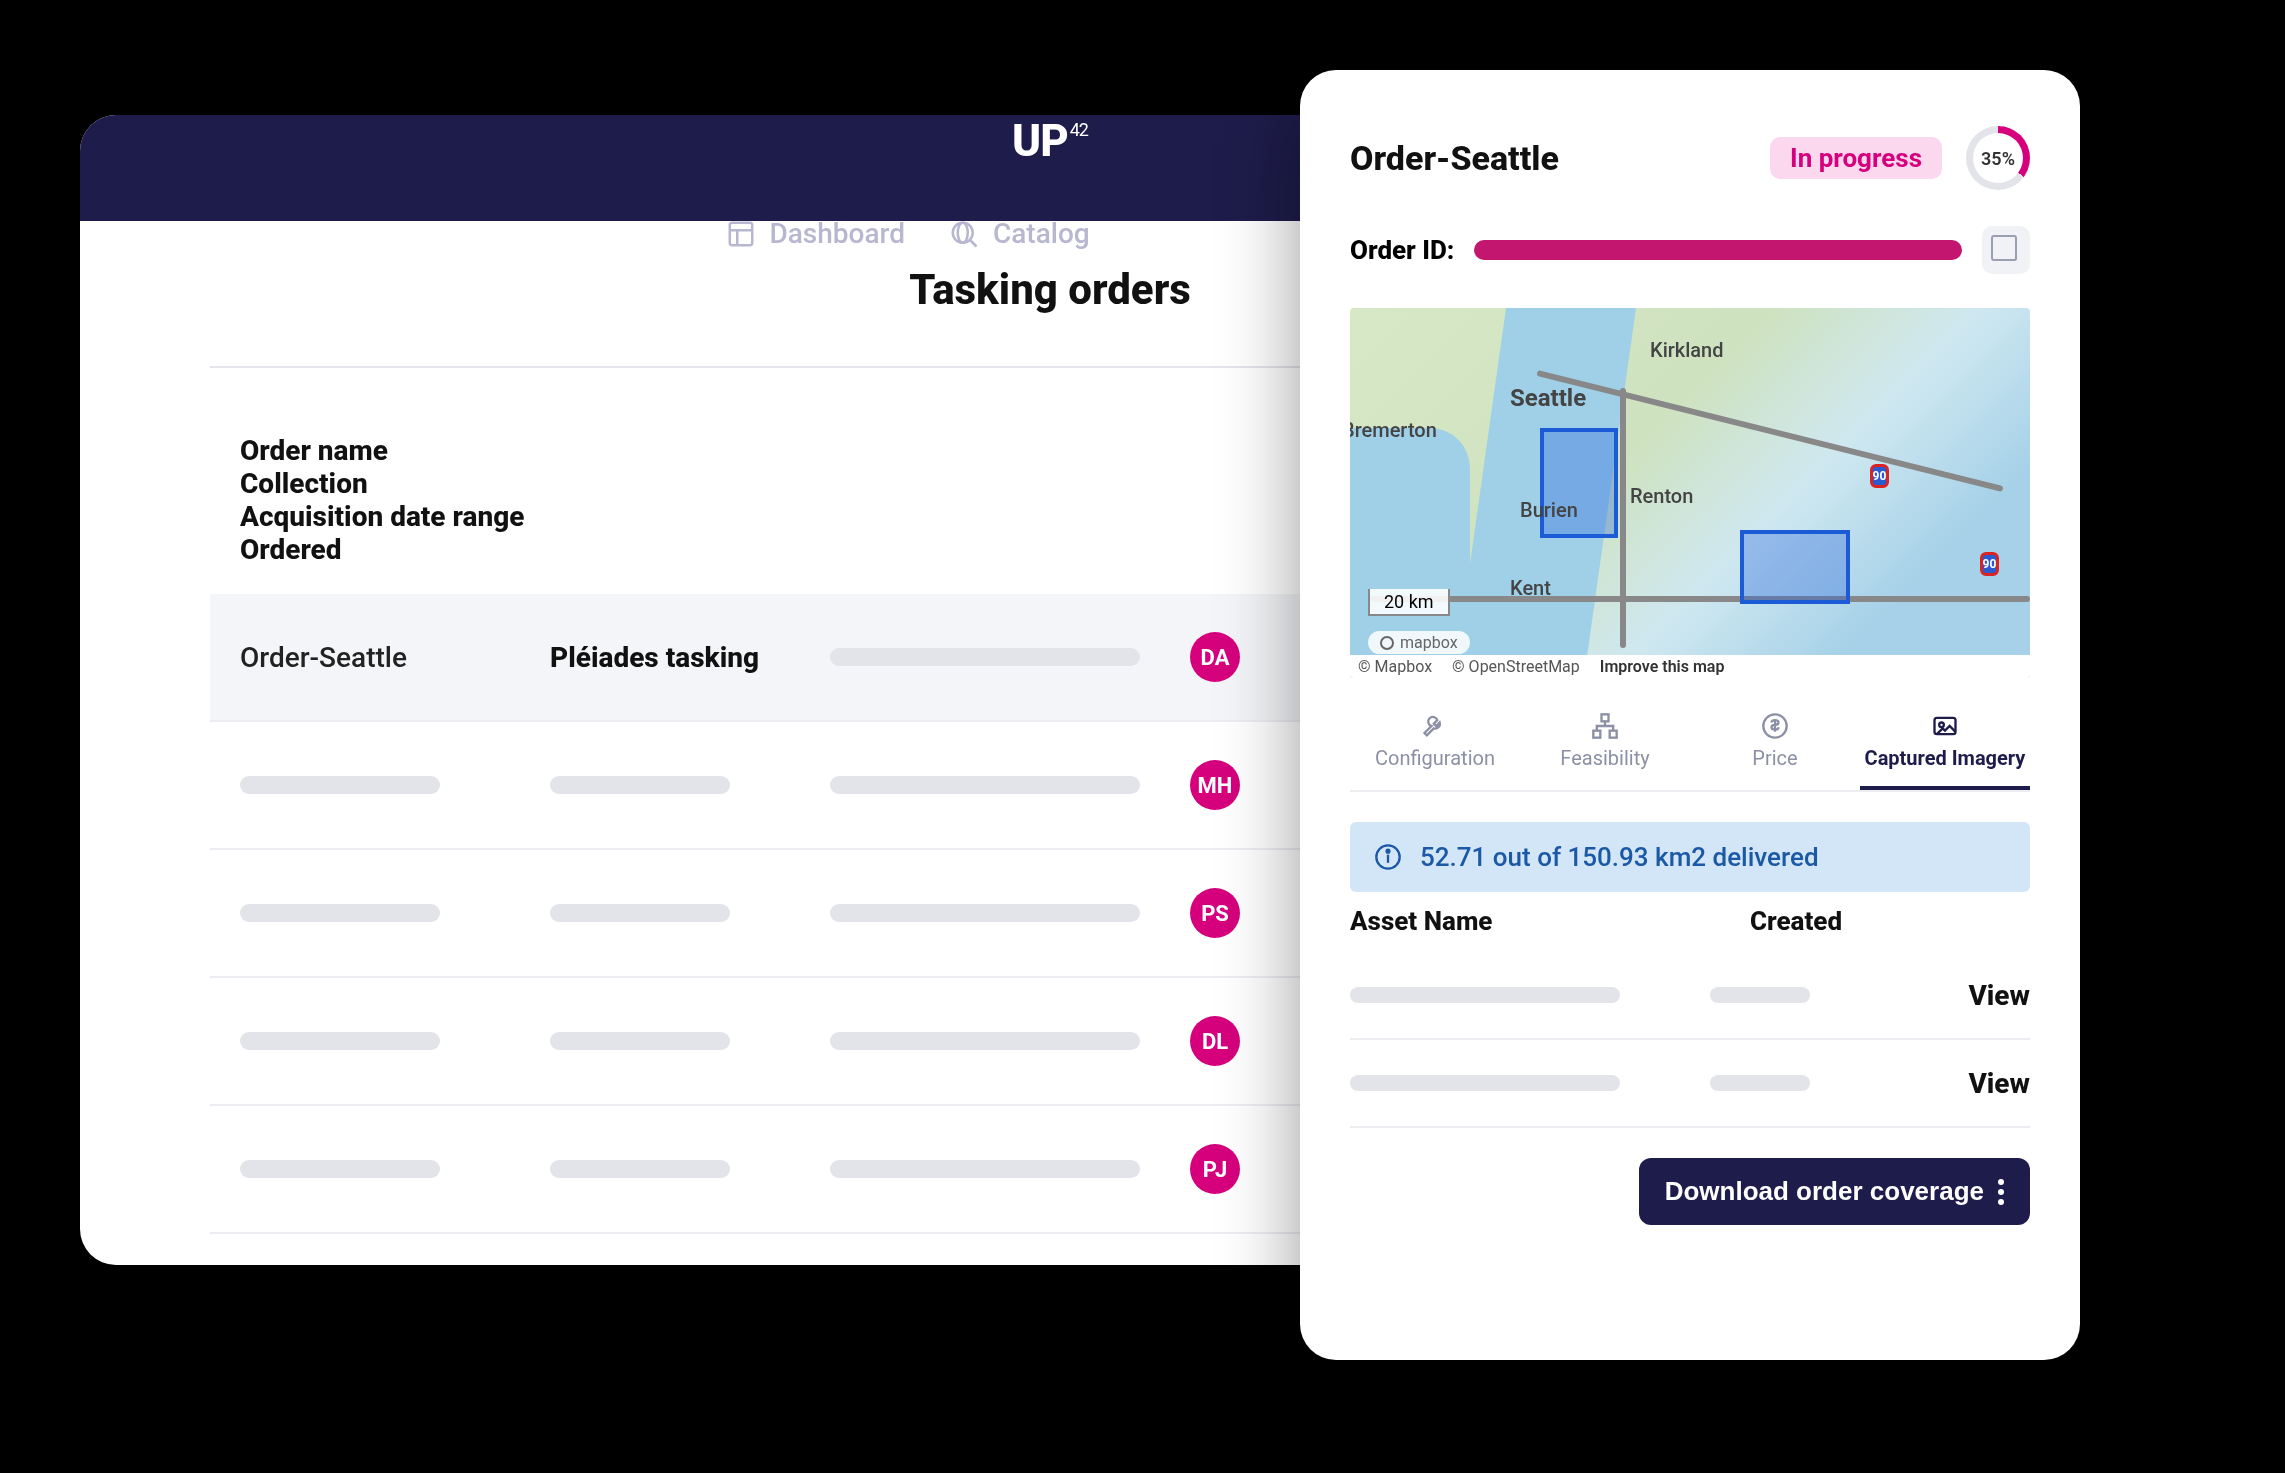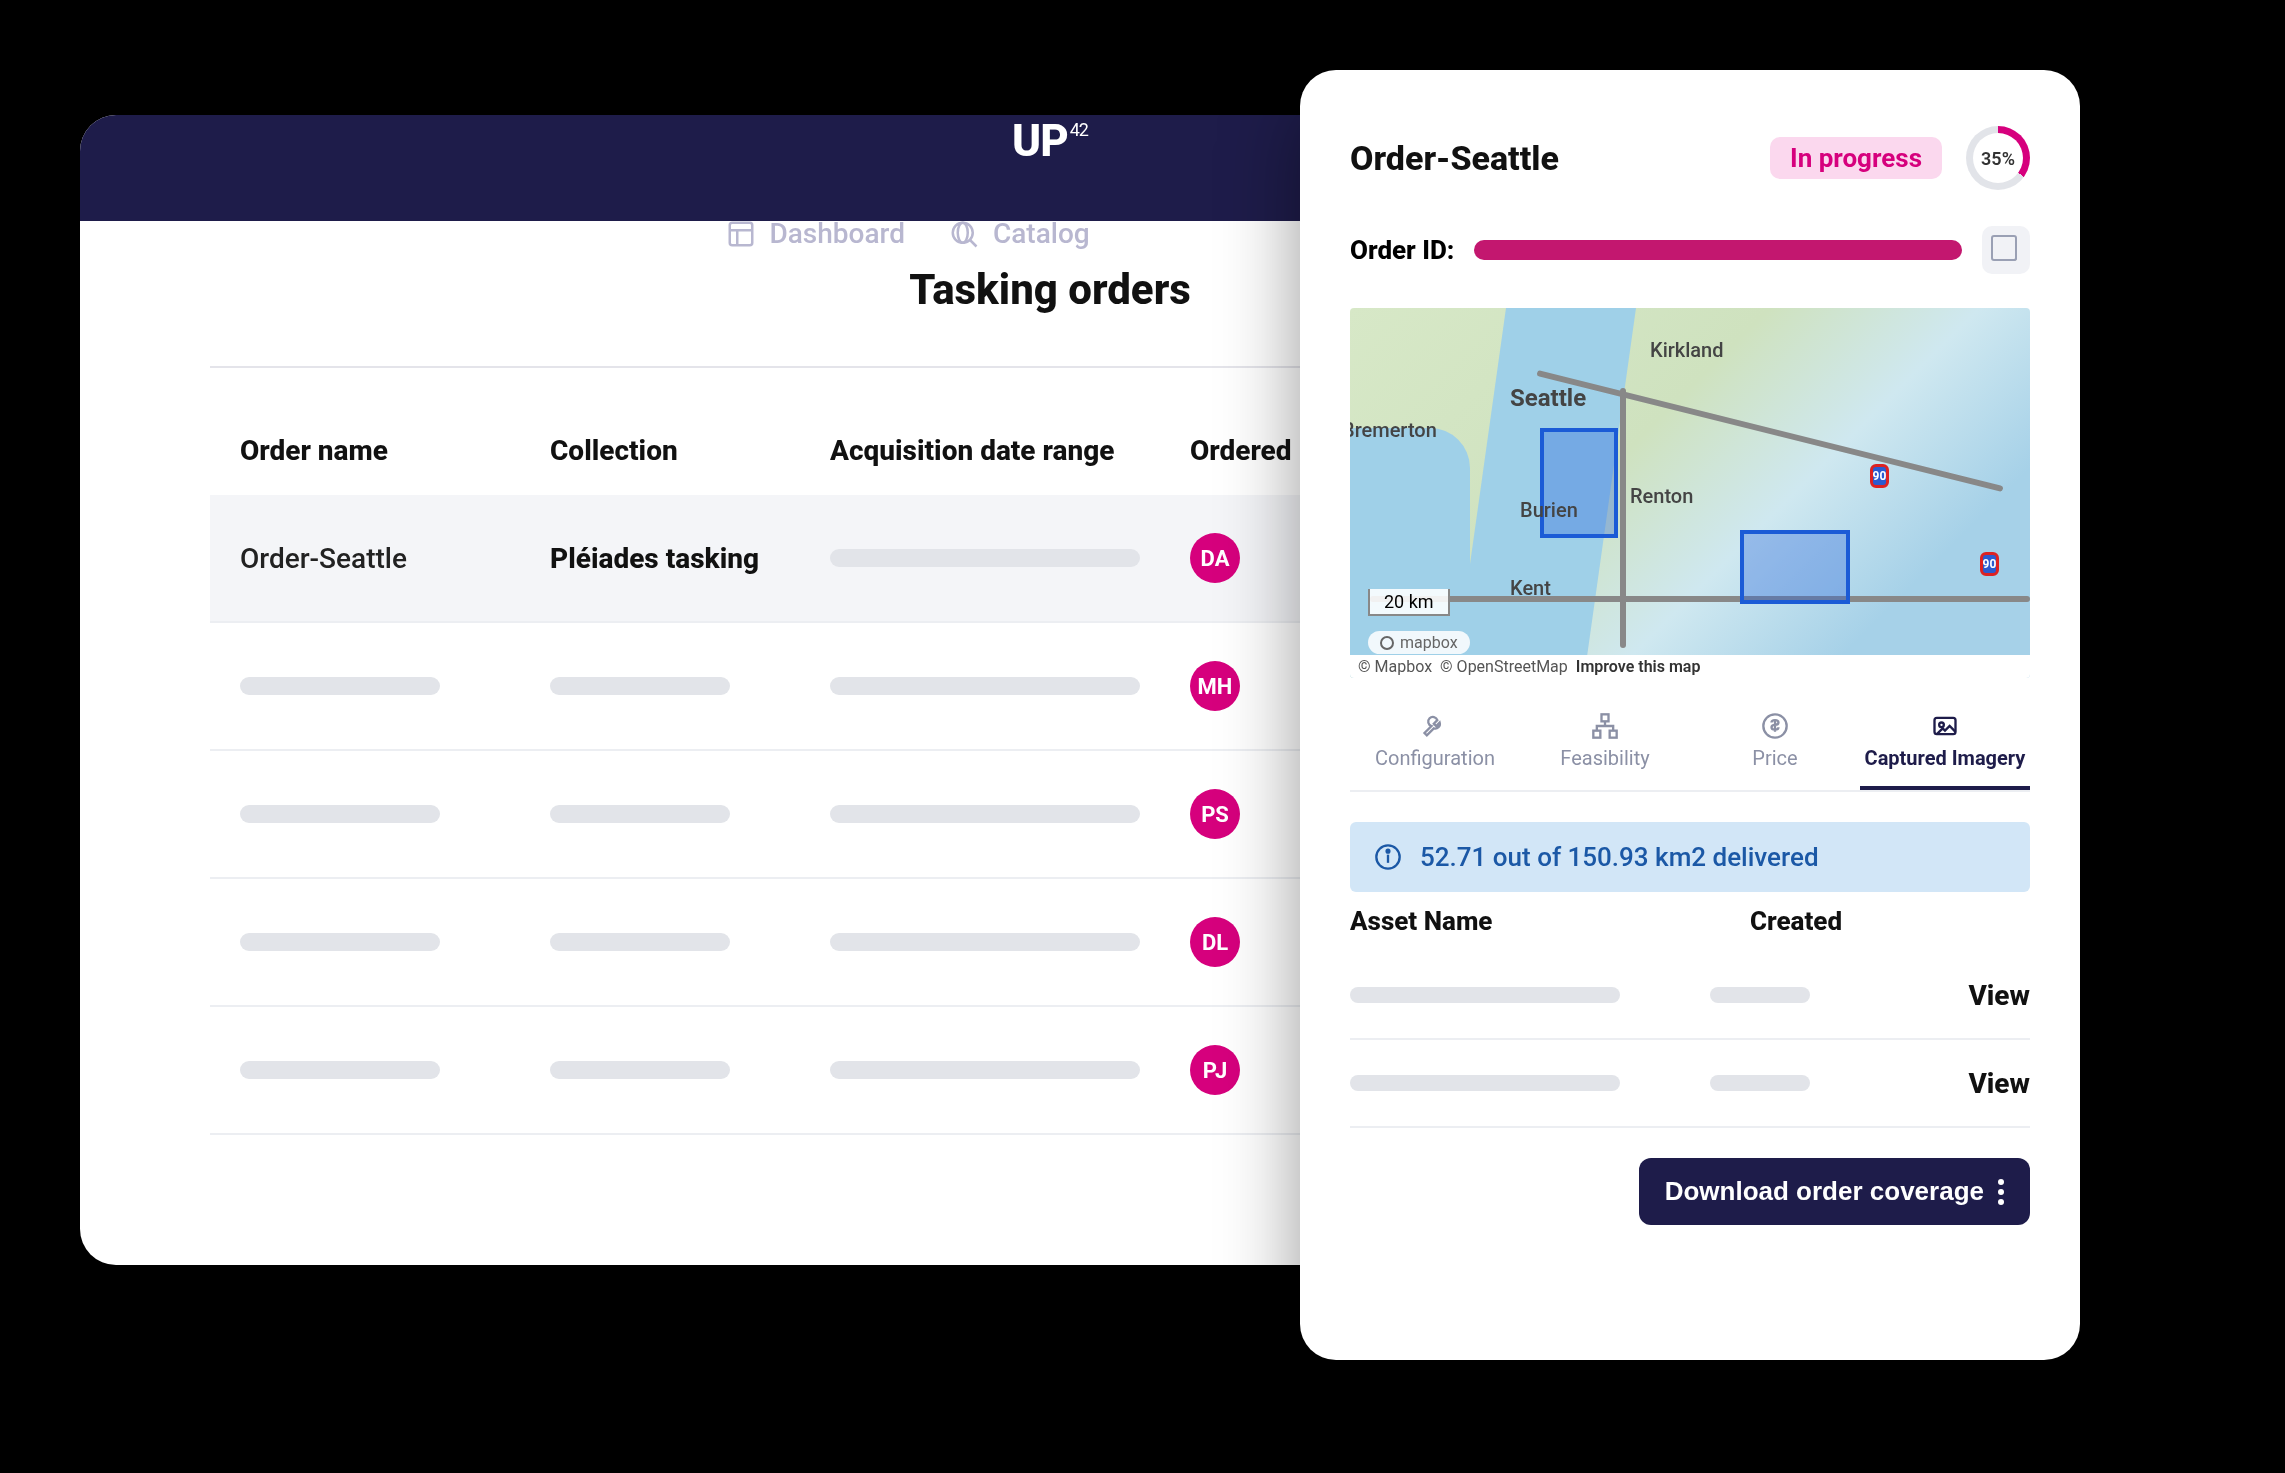--- a/index.html
+++ b/index.html
@@ -53,20 +53,21 @@
   .table-wrap {
     margin: 52px 130px 0 130px;
     border-top: 2px solid #e4e4ea;
   }
   .table-head {
     display: flex;
     padding: 66px 30px 28px 30px;
     font-size: 28px;
     font-weight: 800;
     color: #111;
+    flex-direction: column;
   }
   .col-name   { width: 310px; }
   .col-coll   { width: 280px; }
   .col-date   { width: 360px; }
   .col-ord    { width: 140px; }
 
   .row {
     display: flex;
     align-items: center;
     height: 128px;
@@ -154,21 +155,21 @@
   .map .water { position:absolute; left:130px; top:0; width:130px; height:100%; background:#9fd0e8; transform: skewX(-8deg); }
   .map .water2 { position:absolute; left:0; top:120px; width:120px; height:260px; background:#9fd0e8; border-radius: 0 40px 40px 0; }
   .map .road1 { position:absolute; left:180px; top:120px; width:480px; height:6px; background:#888; transform: rotate(14deg); border-radius:4px; }
   .map .road2 { position:absolute; left:270px; top:80px; width:6px; height:260px; background:#888; border-radius:4px; }
   .map .road3 { position:absolute; left:20px; top:288px; width:660px; height:6px; background:#888; border-radius:4px; }
   .map .poly1 { position:absolute; left:190px; top:120px; width:78px; height:110px; background: rgba(40,100,220,0.35); border:4px solid #1b5bd6; }
   .map .poly2 { position:absolute; left:390px; top:222px; width:110px; height:74px; background: rgba(40,100,220,0.35); border:4px solid #1b5bd6; }
   .map-label { position:absolute; font-size:20px; color:#444; font-weight:500; }
   .map .scale { position:absolute; left:18px; bottom:62px; background:rgba(255,255,255,0.88); border:2px solid #888; padding:2px 14px; font-size:18px; border-top:none; }
   .map .mapbox-badge { position:absolute; left:18px; bottom:24px; background:rgba(255,255,255,0.85); border-radius:14px; padding:2px 12px; font-size:16px; color:#666; display:flex; align-items:center; gap:6px;}
-  .map .attrib { position:absolute; left:0; bottom:0; right:0; background:#fff; font-size:16px; color:#555; padding:2px 8px; display:flex; gap:8px;}
+  .map .attrib { position:absolute; left:0; bottom:0; right:0; background:#fff; font-size:16px; color:#555; padding:2px 8px; display:flex; gap:20px;}
   .map .attrib a { color:#333; font-weight:600; text-decoration:none;}
   .hwy { position:absolute; width:19px; height:24px; background:#2b5bd0; border:3px solid #d22; border-radius:6px; color:#fff; font-size:12px; font-weight:700; display:flex; align-items:center; justify-content:center;}
 
   .tabs {
     display:flex; justify-content: space-between;
     margin-top: 26px;
     border-bottom: 2px solid #eceef2;
   }
   .tab {
     flex:1; text-align:center;

